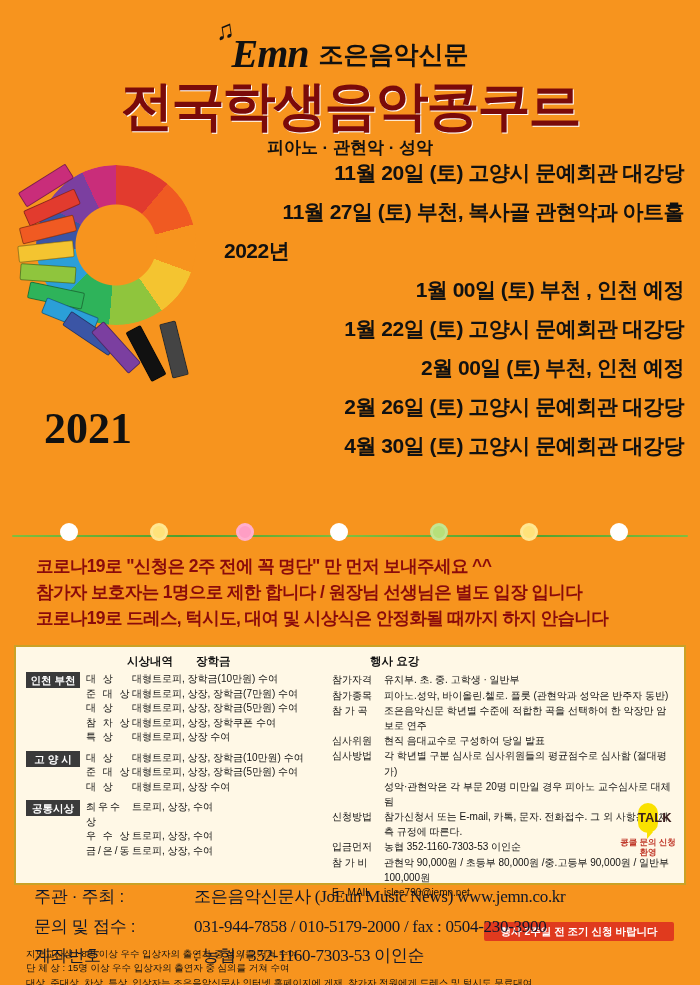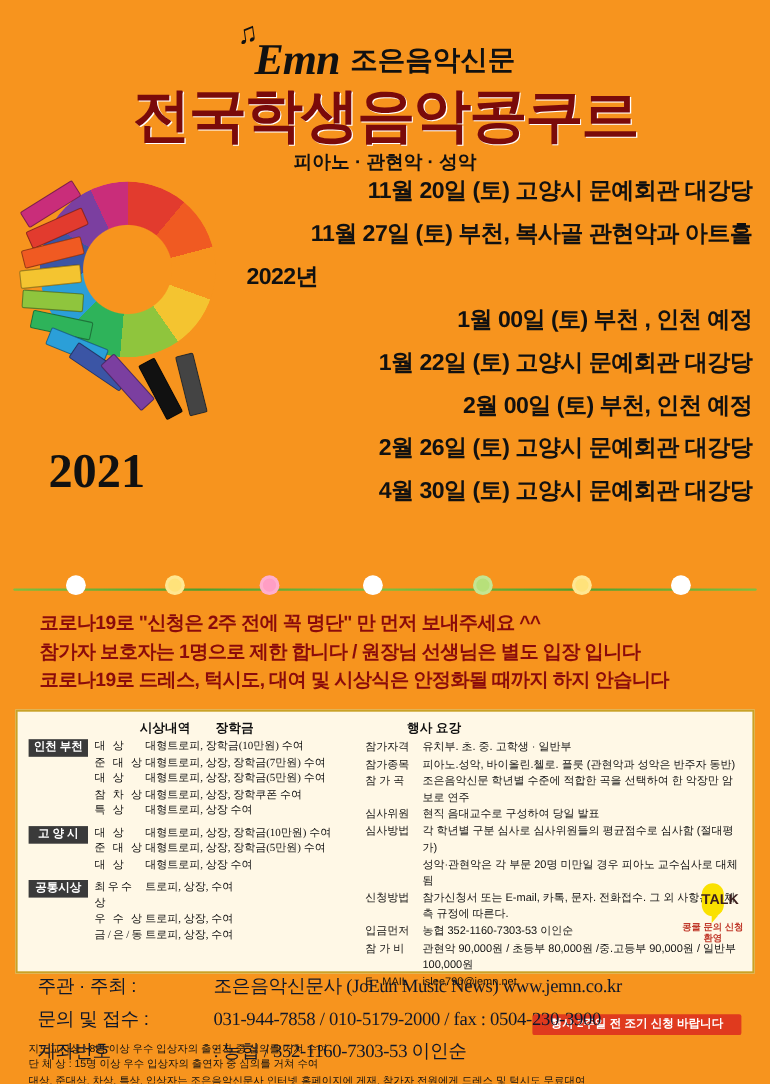--- a/index.html
+++ b/index.html
@@ -126,21 +126,21 @@
   }
   .card-head .h1 { width:78px; text-align:center; }
   .card-head .h2 { width:92px; text-align:center; }
   .card-head .h3 { width:140px; }
   .card-head .h4 { flex:1; text-align:left; padding-left:34px;}
 
   .card-cols { display:flex; }
   .col-left { width:300px; border-right:0px; }
   .col-right { flex:1; padding-left:6px; }
 
-  .awd-block { display:flex; margin-bottom:6px;font-family:Liberation Serif, serif; }
+  .awd-block { display:flex; margin-bottom:6px; }
   .awd-tag {
     width:54px; height:16px; background:#3a3a3a; color:#fff;
     font-size:10.5px; font-weight:bold; text-align:center;
     line-height:16px; margin-right:6px; flex:0 0 54px;
   }
   .awd-rows { flex:1; }
   .awd-row { display:flex; font-size:10px; line-height:1.45; }
   .awd-row .r-name { width:46px; letter-spacing:2px; }
   .awd-row .r-desc { flex:1; }
 

